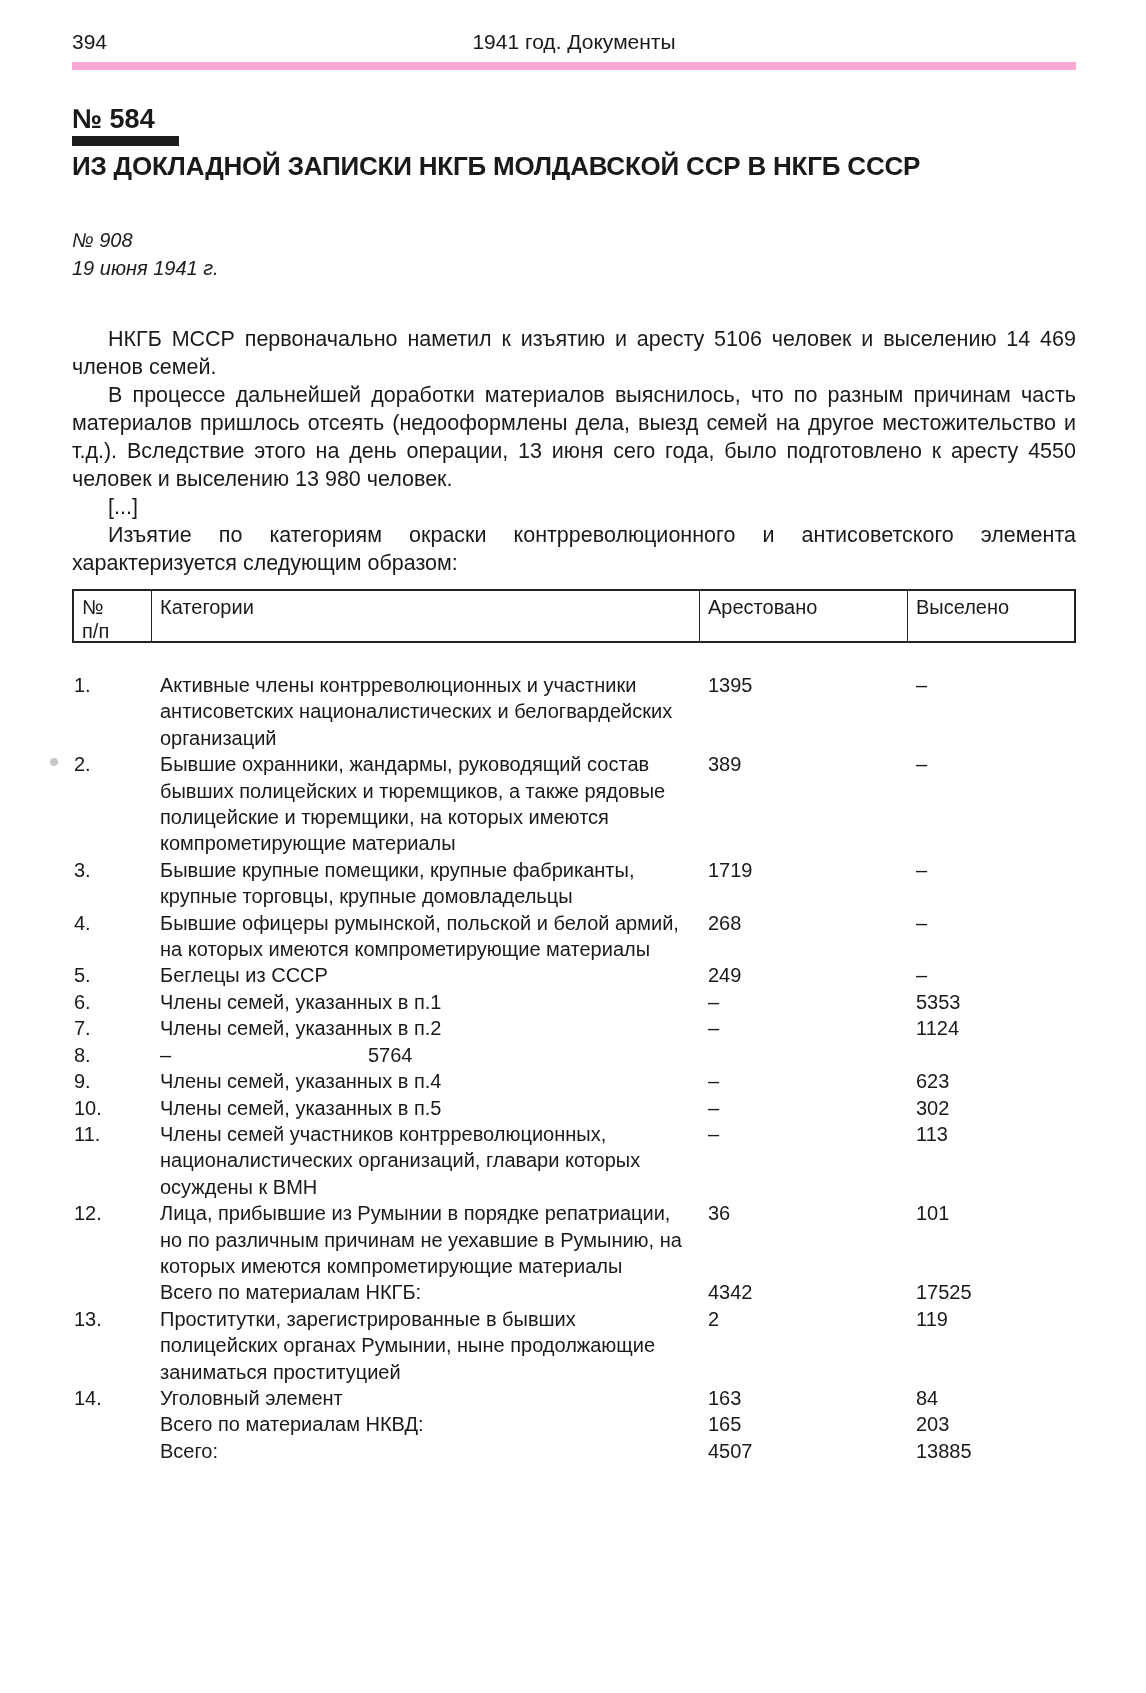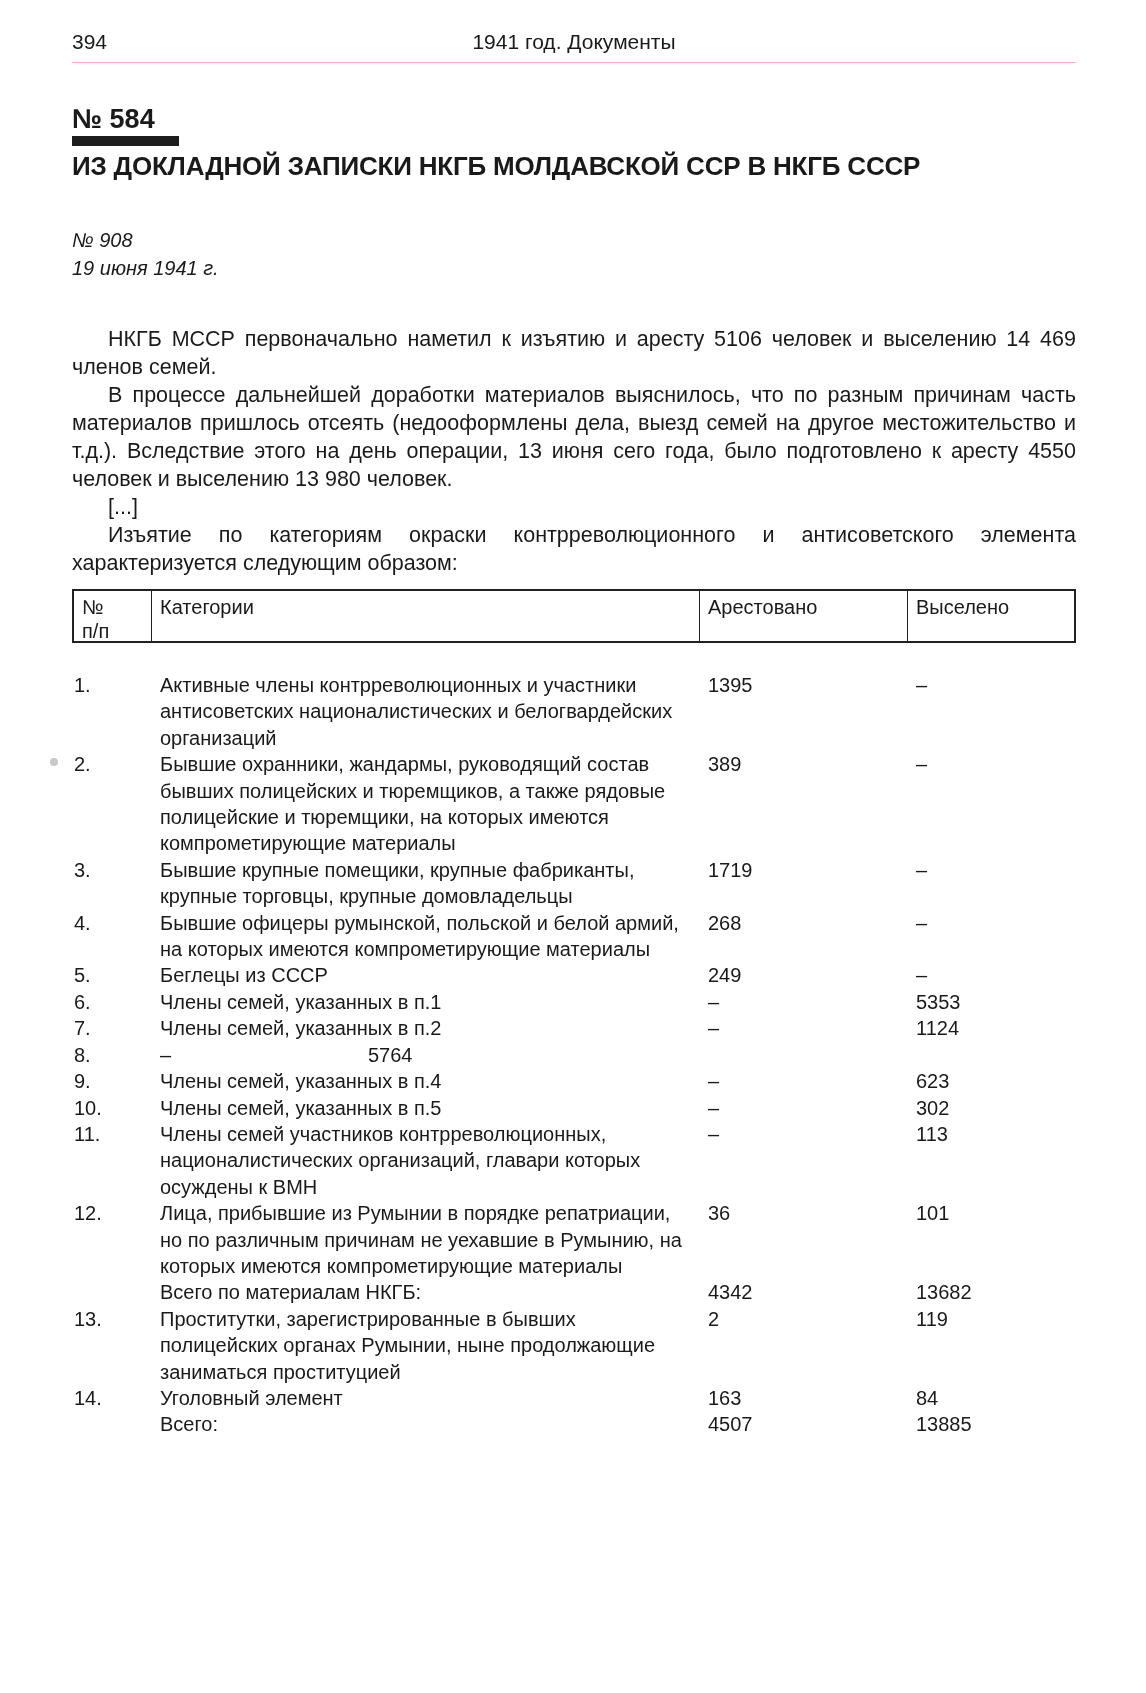--- a/index.html
+++ b/index.html
@@ -6,21 +6,21 @@
   body {
     width: 1146px; height: 1693px; position: relative; overflow: hidden;
     font-family: "Liberation Sans", "DejaVu Sans", sans-serif;
     color: #1a1a1a;
   }
   .page { position: absolute; left: 72px; top: 0; width: 1004px; }
 
   
   .running-header {
     position: absolute; top: 28px; left: 0; width: 1004px; height: 34px;
-    border-bottom: 1px solid #f9a8d4;
+    border-bottom: 8px solid #f9a8d4;
   }
   .page-number { position: absolute; left: 0; top: 2px; font-size: 21px; }
   .running-title { position: absolute; left: 0; width: 1004px; top: 2px; text-align: center; font-size: 21px; }
   .running-title .italic { }
 
   
   .doc-number { position: absolute; top: 104px; left: 0; font-size: 27px; font-weight: bold; }
   .doc-bar { position: absolute; top: 136px; left: 0; width: 107px; height: 10px; background: #1d1d1d; }
   .doc-title {
     position: absolute; top: 150px; left: 0; width: 1004px;
@@ -166,36 +166,42 @@
       <div class="row">
         <div class="c-num">12.</div>
         <div class="c-cat">Лица, прибывшие из Румынии в порядке репатриации, но по различным причинам не уехавшие в Румынию, на которых имеются компрометирующие материалы</div>
         <div class="c-arr">36</div>
         <div class="c-exp">101</div>
       </div>
       <div class="row">
         <div class="c-num"></div>
         <div class="c-cat">Всего по материалам НКГБ:</div>
         <div class="c-arr">4342</div>
-        <div class="c-exp">13682</div>
+        <div class="c-exp">17525</div>
       </div>
       <div class="row">
         <div class="c-num">13.</div>
         <div class="c-cat">Проститутки, зарегистрированные в бывших полицейских органах Румынии, ныне продолжающие заниматься проституцией</div>
         <div class="c-arr">2</div>
         <div class="c-exp">119</div>
       </div>
       <div class="row">
         <div class="c-num">14.</div>
         <div class="c-cat">Уголовный элемент</div>
         <div class="c-arr">163</div>
         <div class="c-exp">84</div>
       </div>
       <div class="row">
         <div class="c-num"></div>
+        <div class="c-cat">Всего по материалам НКВД:</div>
+        <div class="c-arr">165</div>
+        <div class="c-exp">203</div>
+      </div>
+      <div class="row">
+        <div class="c-num"></div>
         <div class="c-cat">Всего:</div>
         <div class="c-arr">4507</div>
         <div class="c-exp">13885</div>
       </div>
     </div>
 </div>
 
 <div class="speck"></div>
 
 </body></html>

